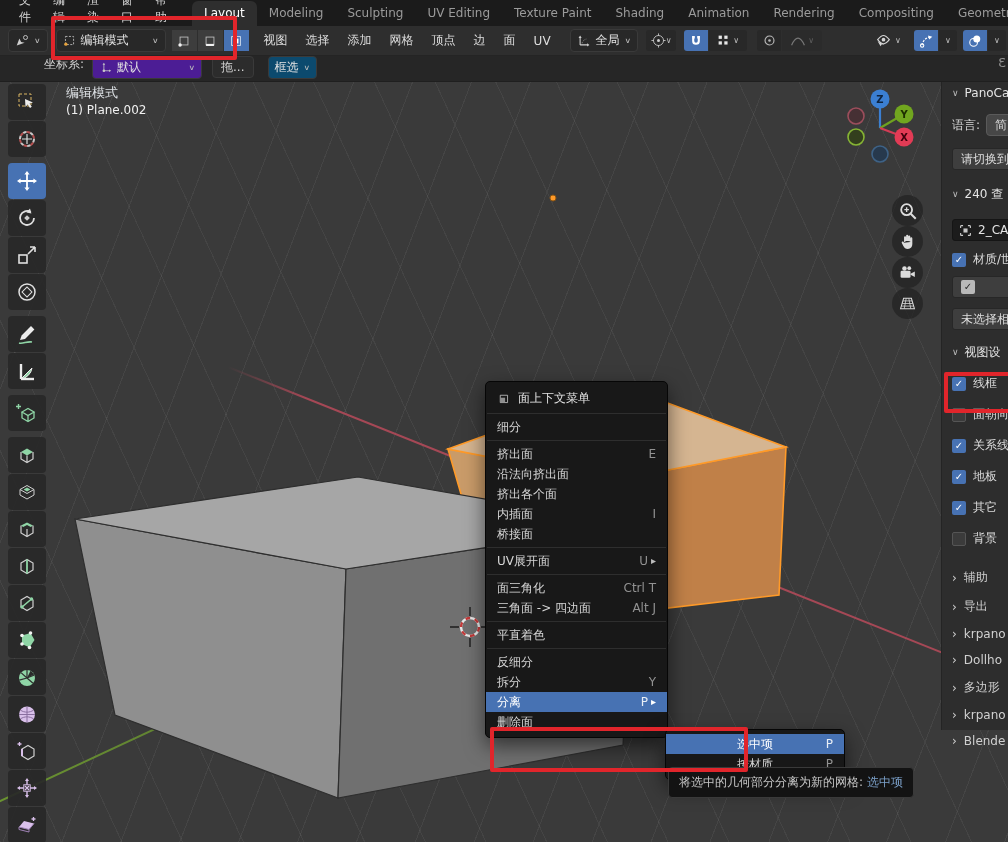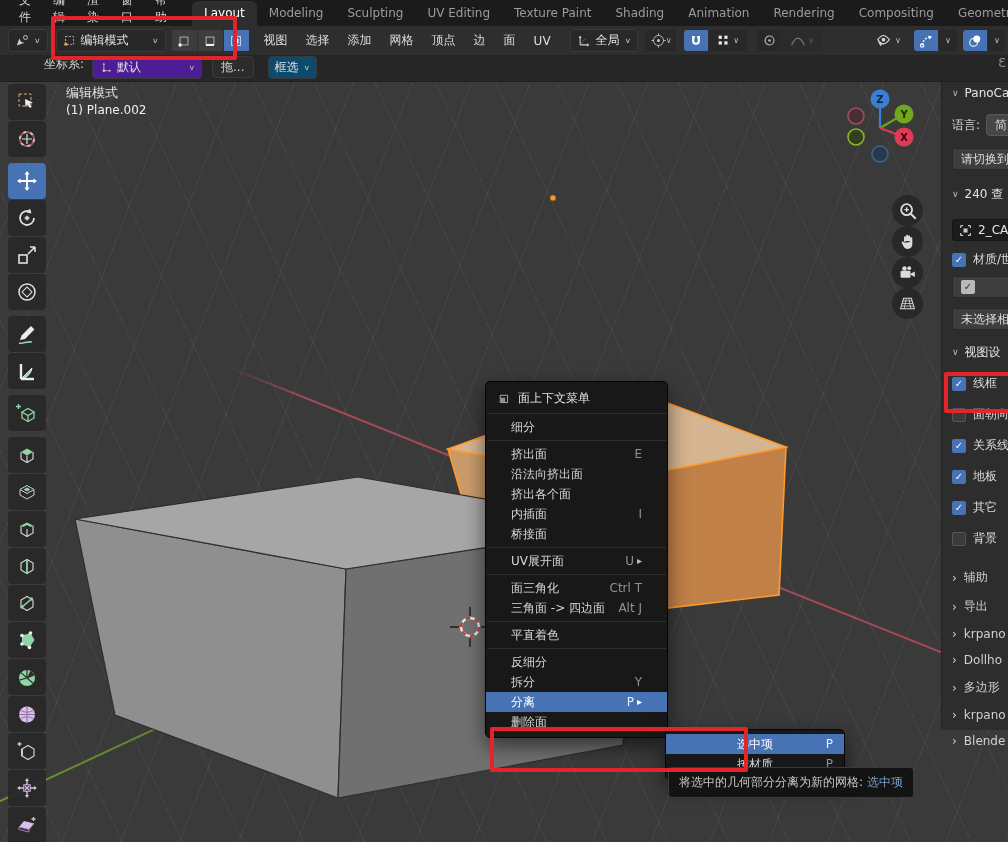--- a/index.html
+++ b/index.html
@@ -57,21 +57,21 @@
   .cb{width:14px;height:14px;border-radius:2px;display:inline-flex;align-items:center;justify-content:center;font-size:10px;color:#fff;flex:0 0 auto}
   .cb.on{background:#4772b3}
   .cb.off{background:#3b3b3b;border:1px solid #555;box-sizing:border-box}
   .cb.gray{background:#b9b9b9;color:#2a2a2a}
   .cbrow{display:flex;align-items:center;gap:7px;color:#dcdcdc}
   .collapsed{display:flex;align-items:center;gap:7px;color:#d0d0d0}
   
   .ctx{position:absolute;background:#181818;border:1px solid #060606;border-radius:5px;box-shadow:0 8px 20px rgba(0,0,0,.55);padding:4px 0 5px;z-index:30}
   .ctx-header{display:flex;align-items:center;gap:8px;height:24px;padding:0 11px;color:#e2e2e2}
   .msep{height:1px;background:#2e2e2e;margin:3px 1px}
-  .mi{display:flex;align-items:center;height:20px;padding:0 25px;color:#d6d6d6;white-space:nowrap}
+  .mi{display:flex;align-items:center;height:20px;padding:0 11px;color:#d6d6d6;white-space:nowrap}
   .mi .lbl{flex:1}
   .mi .sc{color:#929292;margin-left:10px}
   .mi .sub-ar{color:#bdbdbd;font-size:10px;margin-left:3px}
   .mi.hl{background:#4772b3;color:#fff}
   .mi.hl .sc{color:#e9eef5}
   
   .ttip{position:absolute;left:668px;top:767px;background:#131313;border:1px solid #3a3a3a;border-radius:4px;padding:6px 10px;color:#c6c6c6;z-index:34;white-space:nowrap}
   .ttip .val{color:#7ba0c9}
   
   .redbox{position:absolute;border:4px solid #e1252b;border-radius:2px;z-index:50;pointer-events:none}

